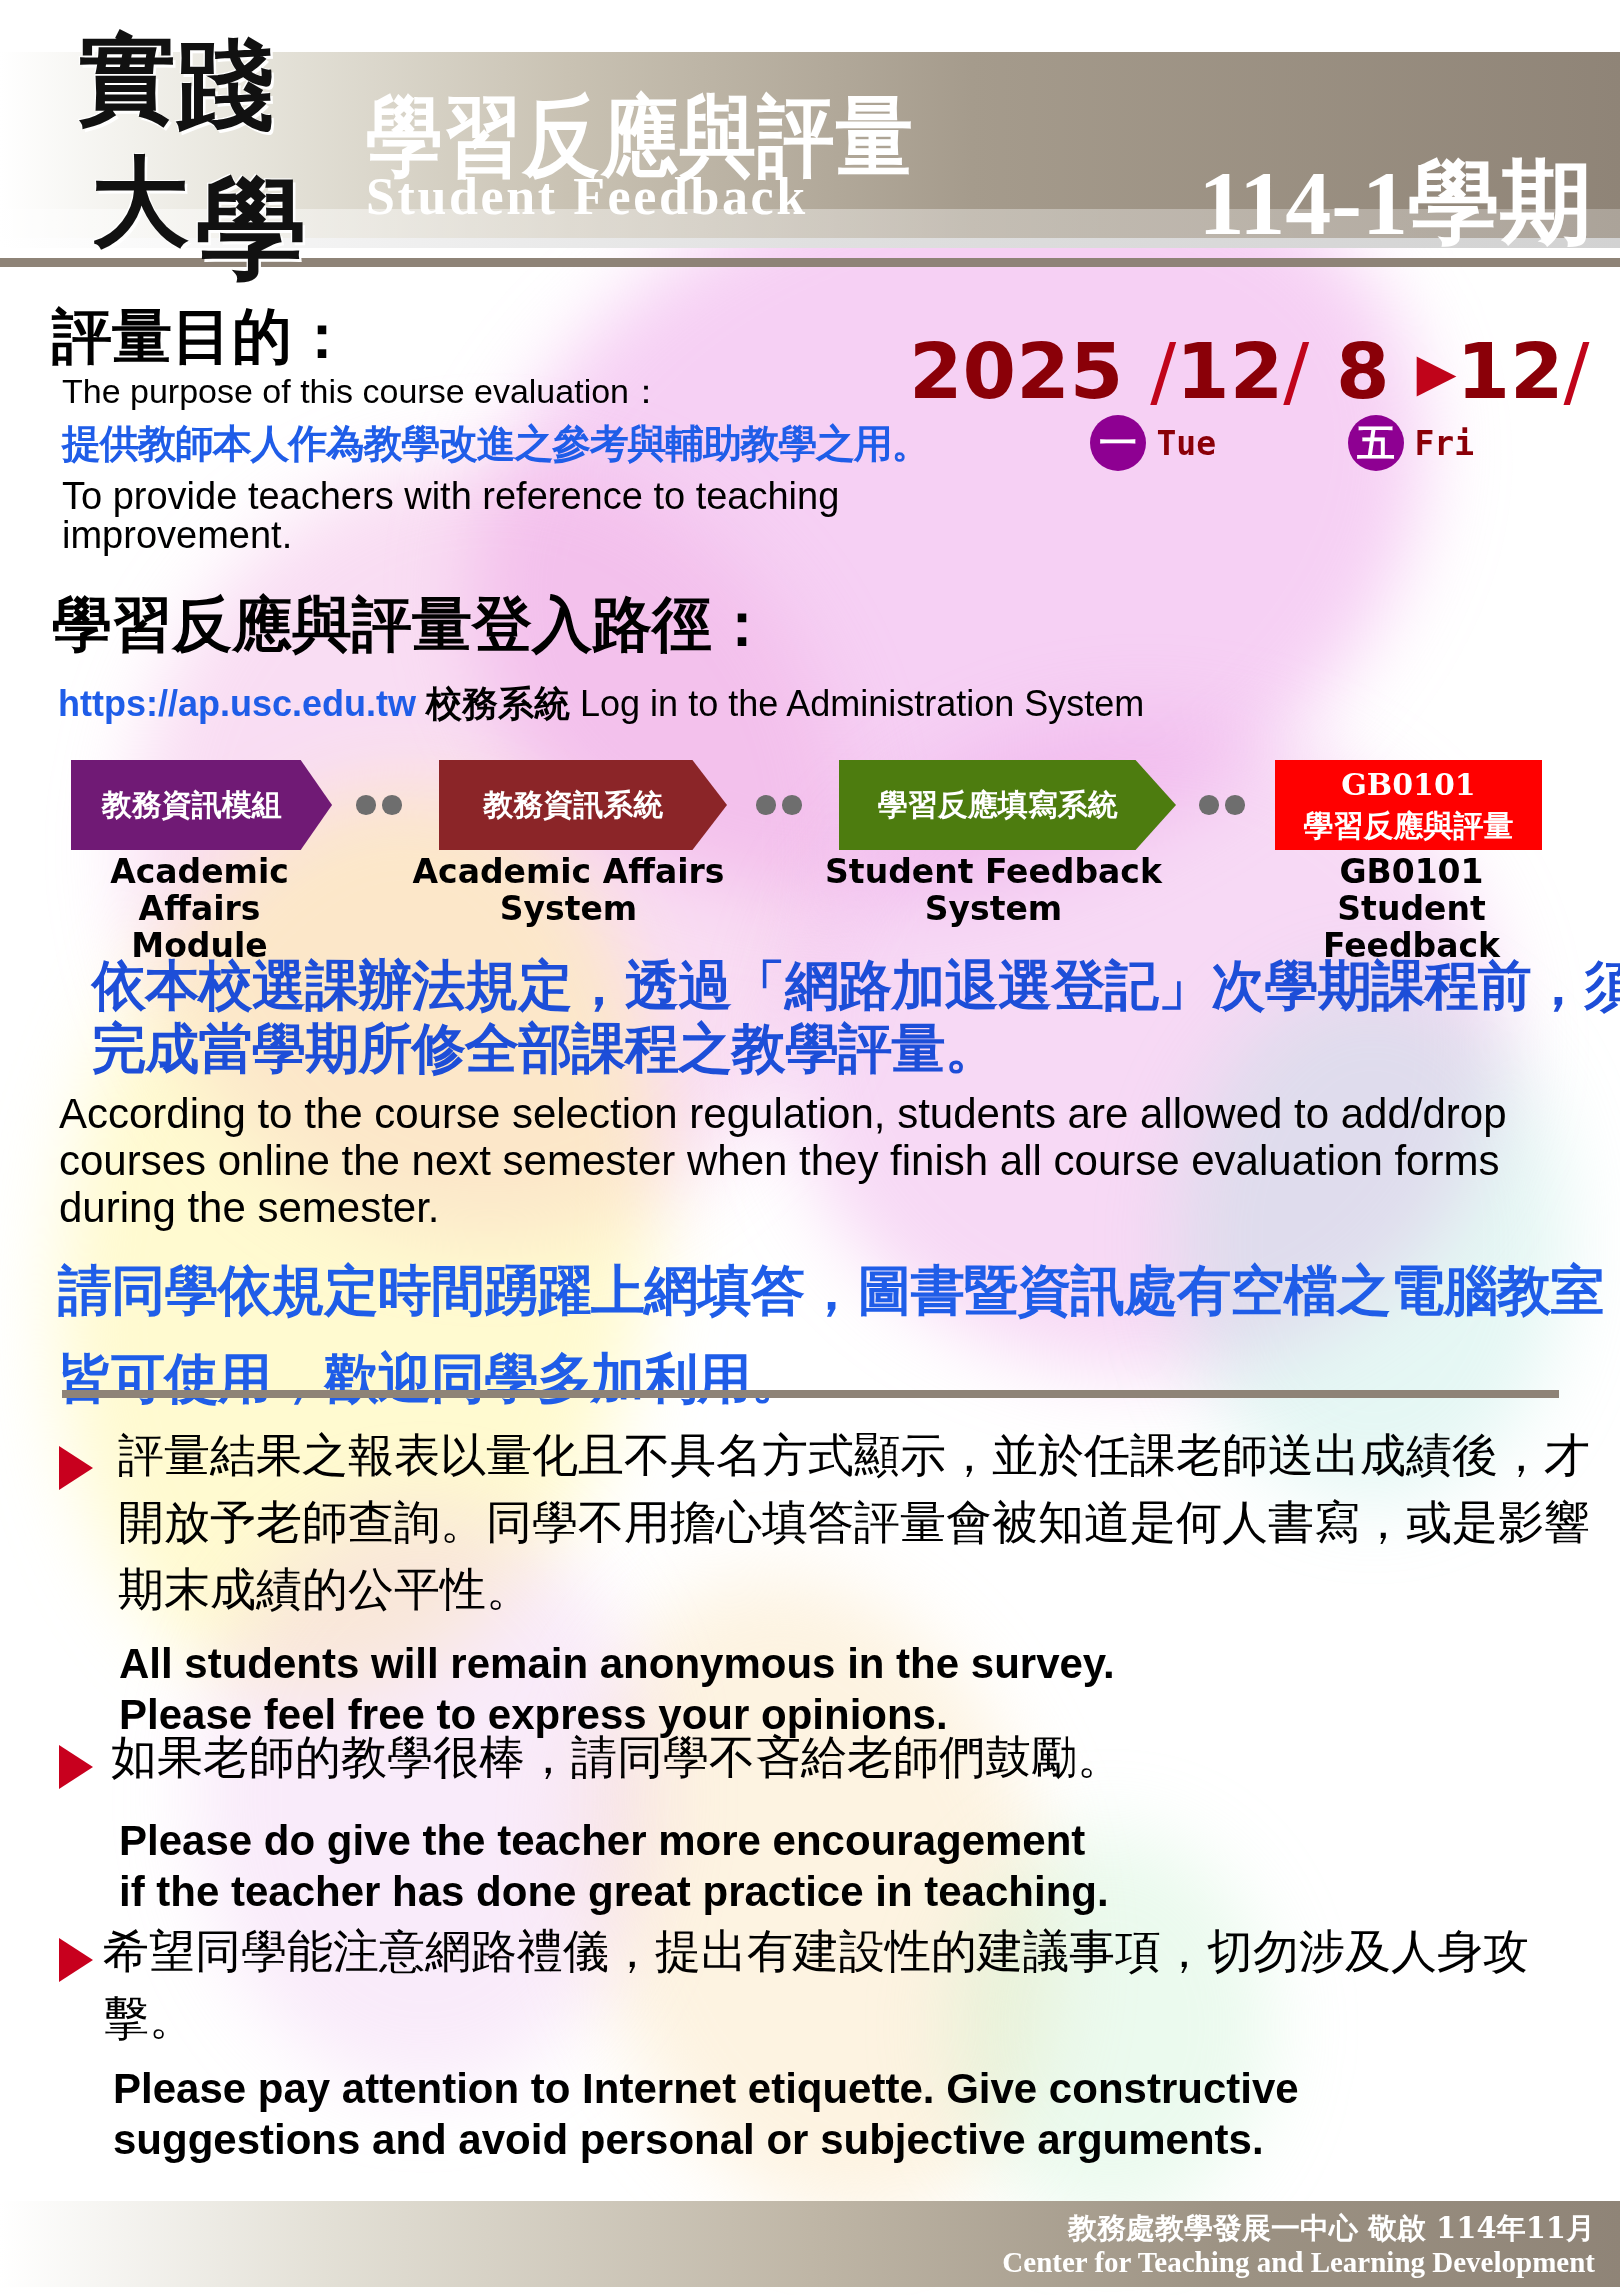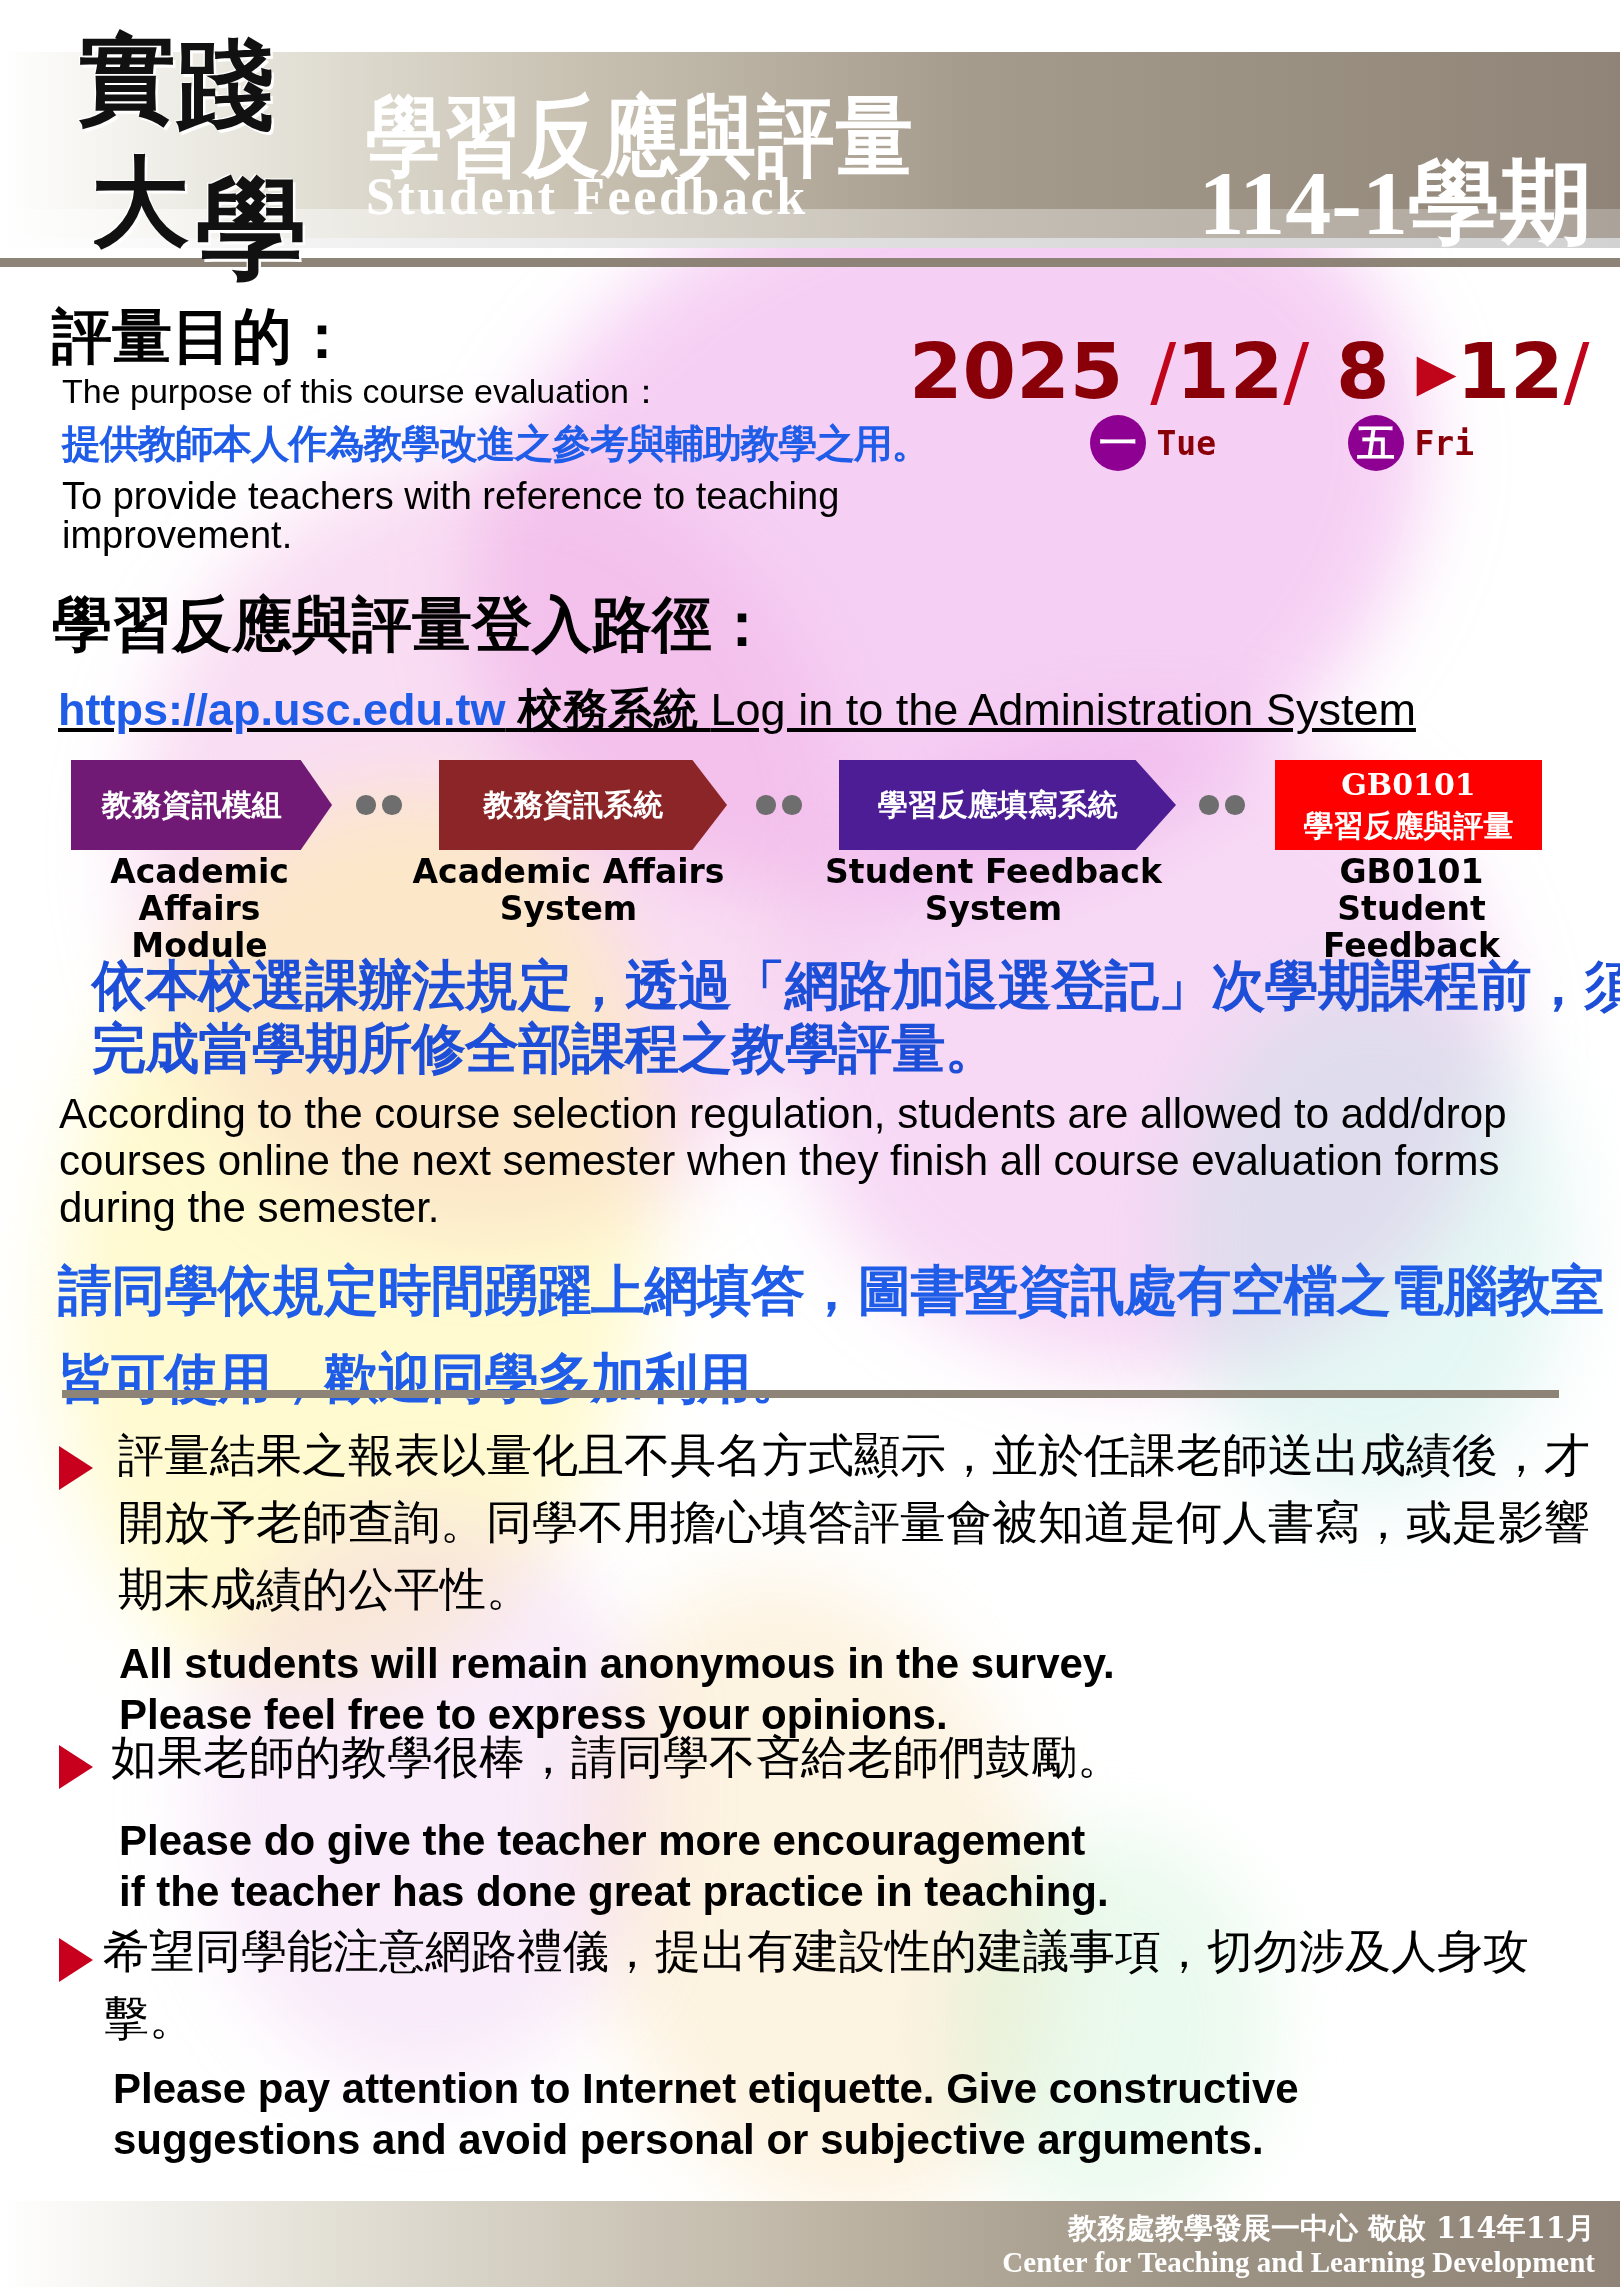--- a/index.html
+++ b/index.html
@@ -72,31 +72,31 @@
   .date .slash { color: #c0041a; font-weight: normal; }
   .date .arrow { color: #c0041a; font-size: 52px; vertical-align: 7.8px; }
   .weekday { position: absolute; top: 415px; display: flex; align-items: center; gap: 10.5px; }
   .weekday .badge { width: 56px; height: 56px; border-radius: 50%; background: #8e0092; color: #fff; font-size: 38px; font-weight: bold; display: flex; align-items: center; justify-content: center; font-family: "DejaVu Sans", sans-serif; }
   .weekday .label { font-size: 33px; font-weight: bold; color: #8a0008; font-family: "DejaVu Sans Mono", monospace; }
   .wd-mon { left: 1090px; }
   .wd-fri { left: 1348px; }
 
   
   .h-login { position: absolute; left: 52px; top: 585px; font-size: 60px; font-weight: bold; color: #000; font-family: "DejaVu Sans", sans-serif; }
-  .login-line { position: absolute; left: 58px; top: 680px; font-size: 45px; color: #000; white-space: nowrap; text-decoration: underline; }
+  .login-line { position: absolute; left: 58px; top: 680px; font-size: 36px; color: #000; white-space: nowrap; }
   .login-line .url { color: #1f5de8; font-weight: bold; }
   .login-line .zh { font-weight: bold; font-family: "DejaVu Sans", sans-serif; }
 
   
   .step { position: absolute; top: 760px; height: 90px; color: #fff; font-family: "DejaVu Serif", serif; font-weight: bold; display: flex; align-items: center; justify-content: center; text-align: center; }
   .step.arrowed { clip-path: polygon(0 0, 88% 0, 100% 50%, 88% 100%, 0 100%); padding-right: 19.6px; box-sizing: border-box; }
   .step .txt { font-size: 30px; }
   .s1 { left: 71px; width: 261px; background: #701a75; box-shadow: 2.6px 2.6px 5.2px rgba(0,0,0,0.2); }
   .s2 { left: 439px; width: 288px; background: #8b2528; }
-  .s3 { left: 839px; width: 337px; background: #4c1d95; align-items: center; }
+  .s3 { left: 839px; width: 337px; background: #4d7c0f; align-items: center; }
   .s4 { left: 1275px; width: 267px; background: #ff0000; flex-direction: column; line-height: 41px; }
   .s4 .txt { font-size: 30px; }
   .dots { position: absolute; top: 795px; display: flex; gap: 6.5px; }
   .dots span { width: 19.6px; height: 19.6px; border-radius: 50%; background: #6e6e6e; display: block; }
   .d1 { left: 356px; } .d2 { left: 756px; } .d3 { left: 1199px; }
   .step-cap { position: absolute; top: 853px; font-size: 33px; font-weight: bold; color: #000; text-align: center; line-height: 37px; font-family: "DejaVu Sans", sans-serif; }
   .c1cap { left: 46px; width: 307px; }
   .c2cap { left: 405px; width: 327px; }
   .c3cap { left: 817px; width: 353px; }
   .c4cap { left: 1248px; width: 327px; }

